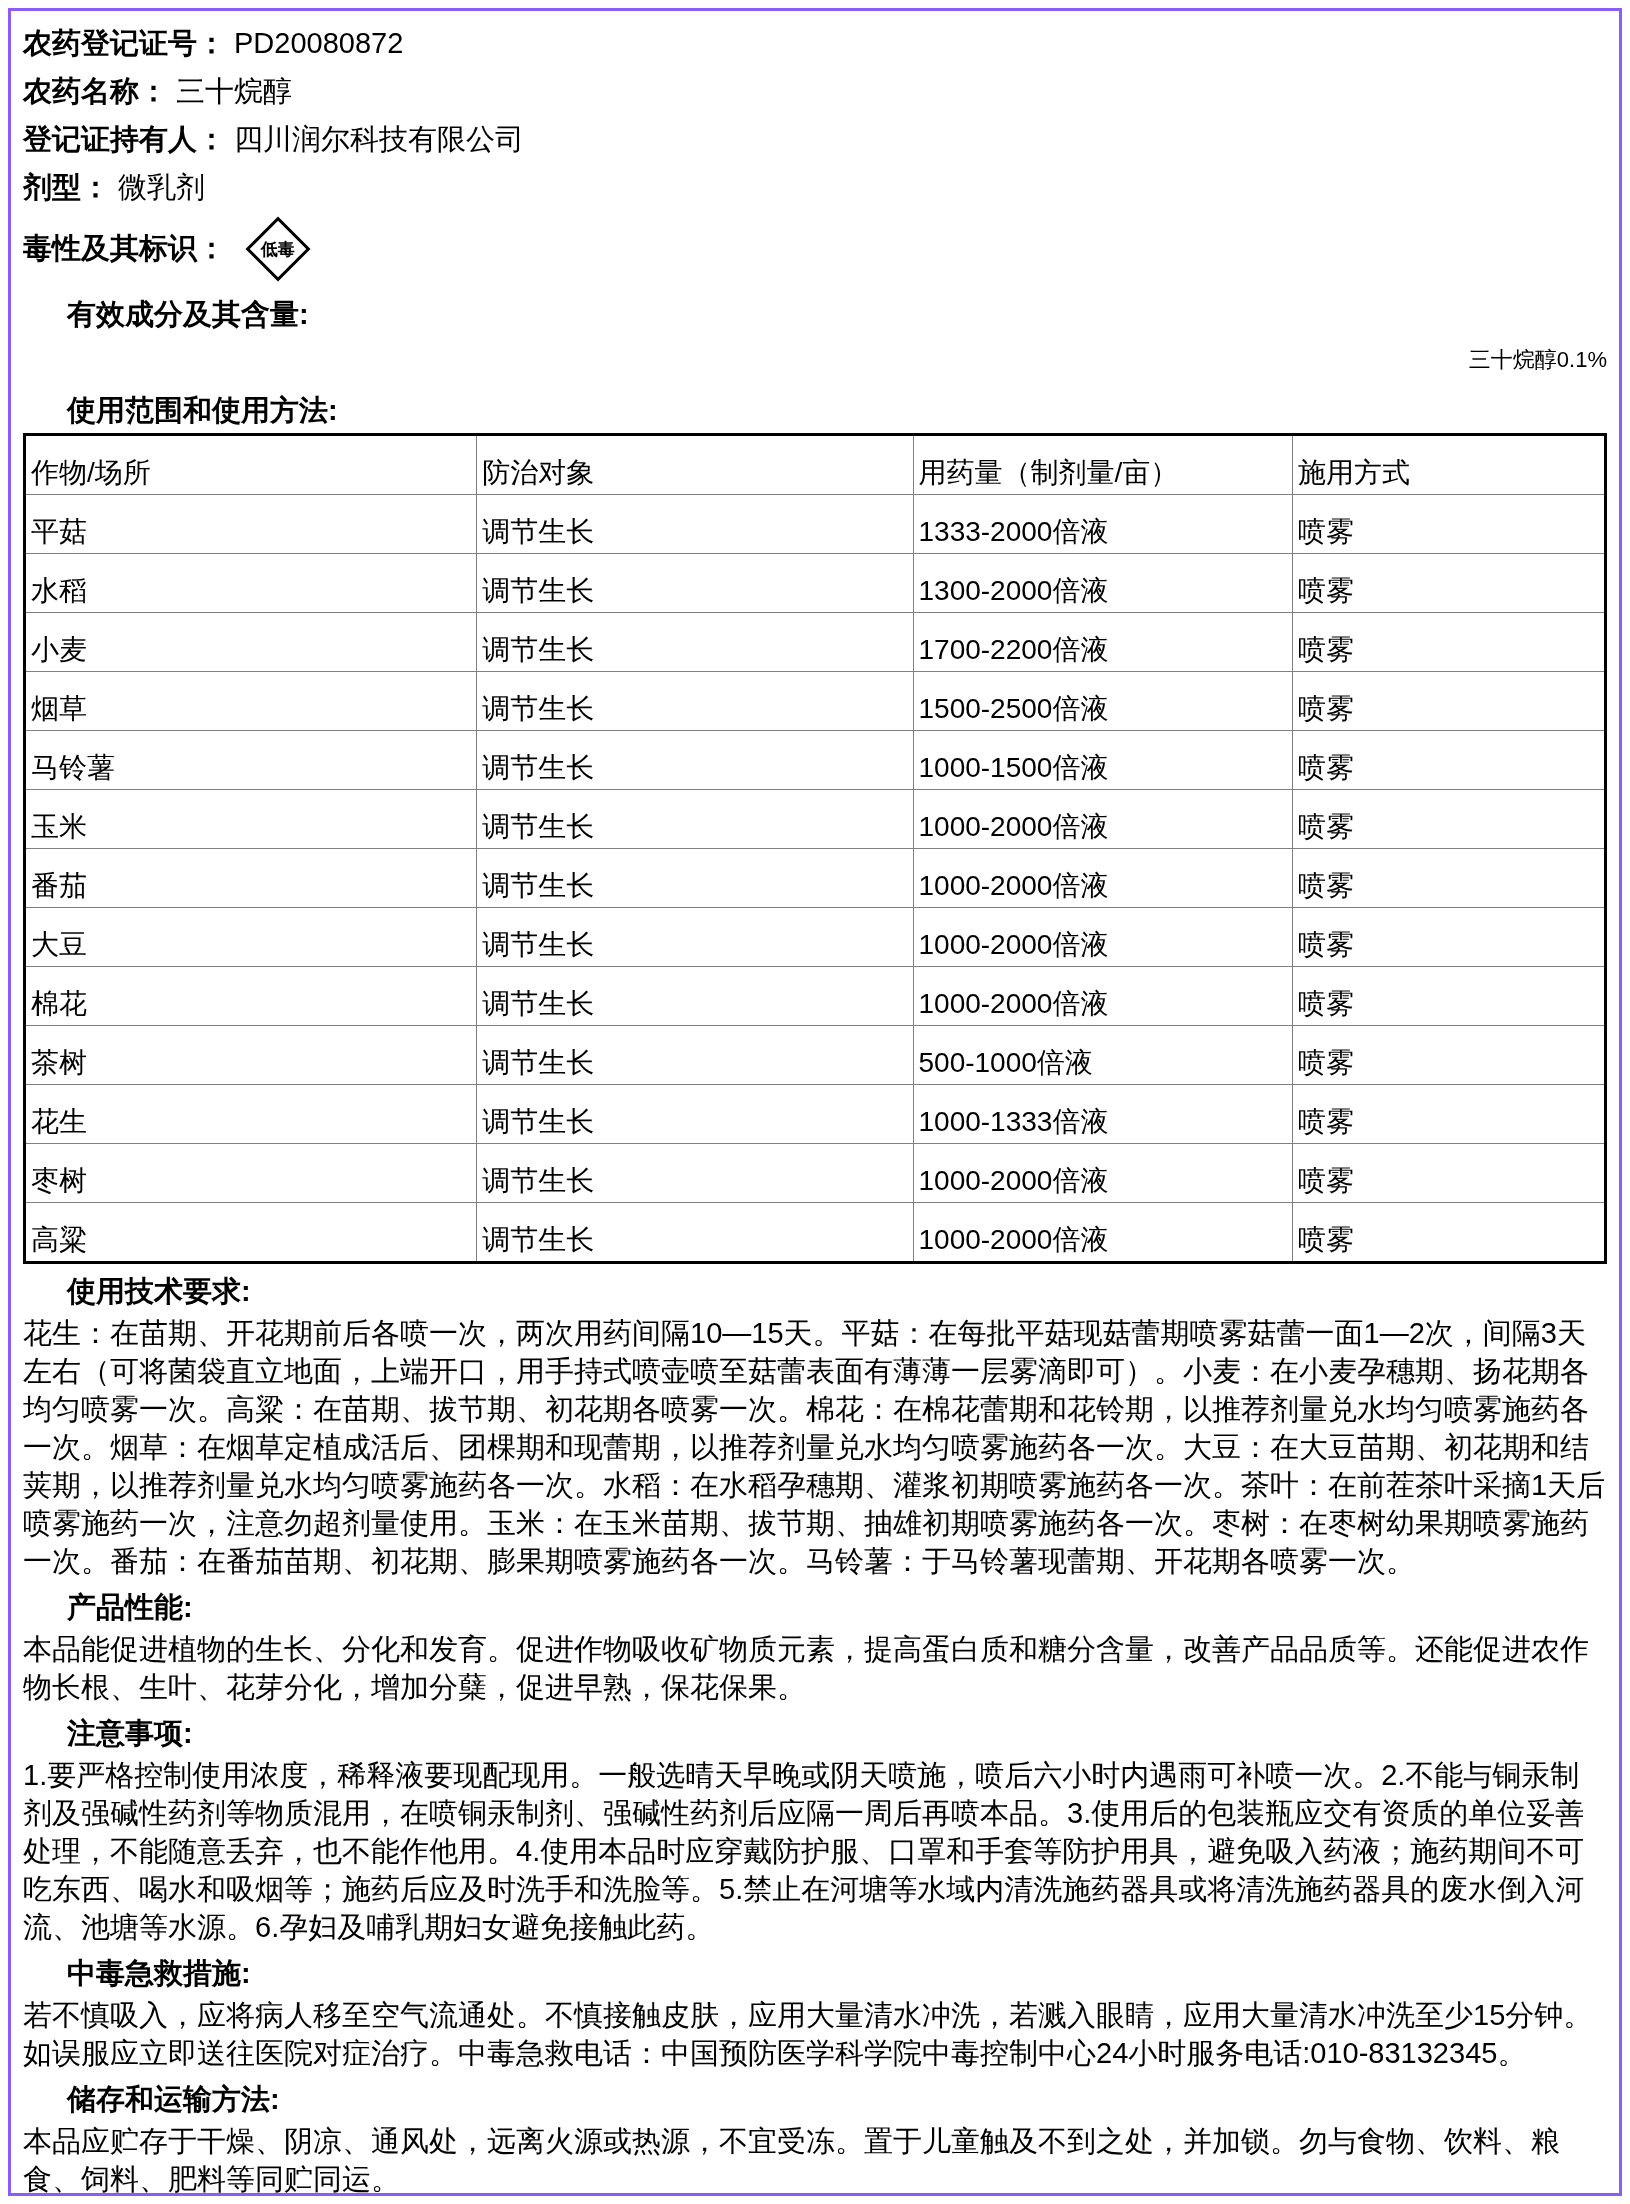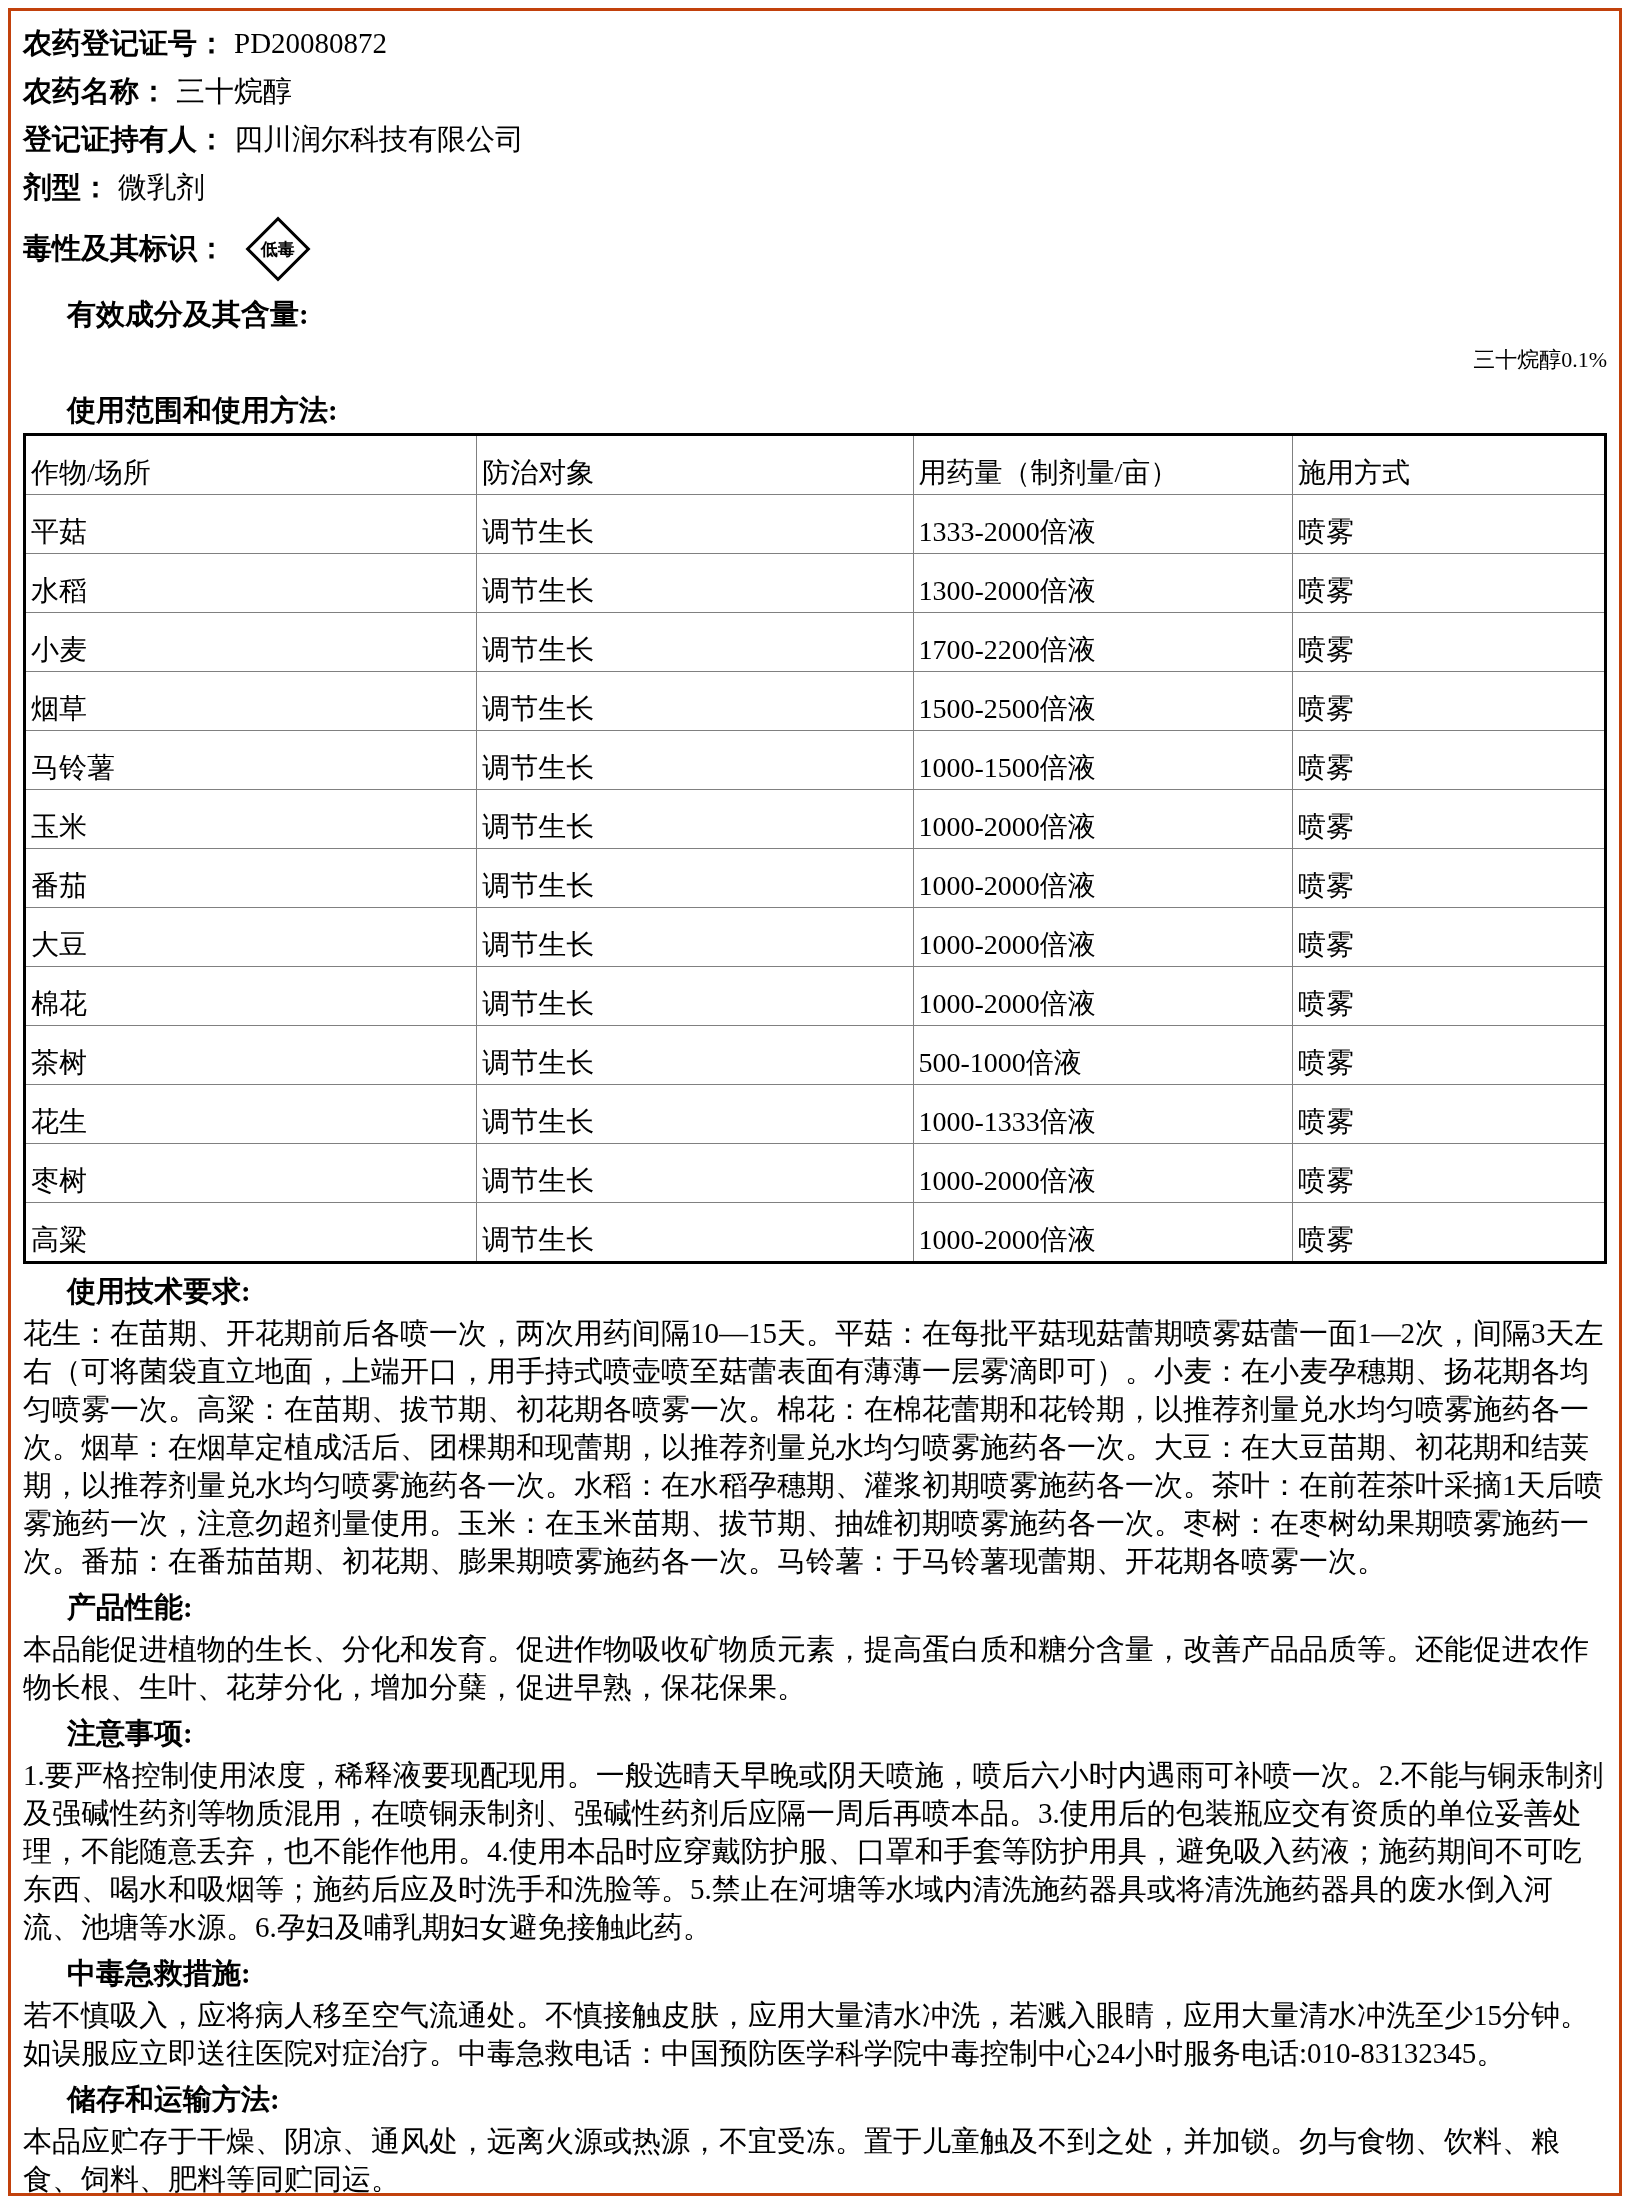--- a/index.html
+++ b/index.html
@@ -7,24 +7,23 @@
   body {
     width: 1630px; height: 2204px;
     background: #ffffff;
     color: #000000;
     font-family: "Liberation Sans", "DejaVu Sans", sans-serif;
     position: relative;
   }
   .page {
     position: absolute;
     left: 8px; top: 8px; right: 8px; bottom: 8px;
-    border: 3px solid #c2410c;
+    border: 3px solid #8b5cf6;
     padding: 8px 12px 0 12px;
     overflow: hidden;
-    font-family: Liberation Serif, serif;
   }
   .field {
     font-size: 29px;
     line-height: 48px;
     white-space: nowrap;
   }
   .field .label { font-weight: bold; }
   .field .value { margin-left: 8px; }
   .tox-row {
     display: flex;

